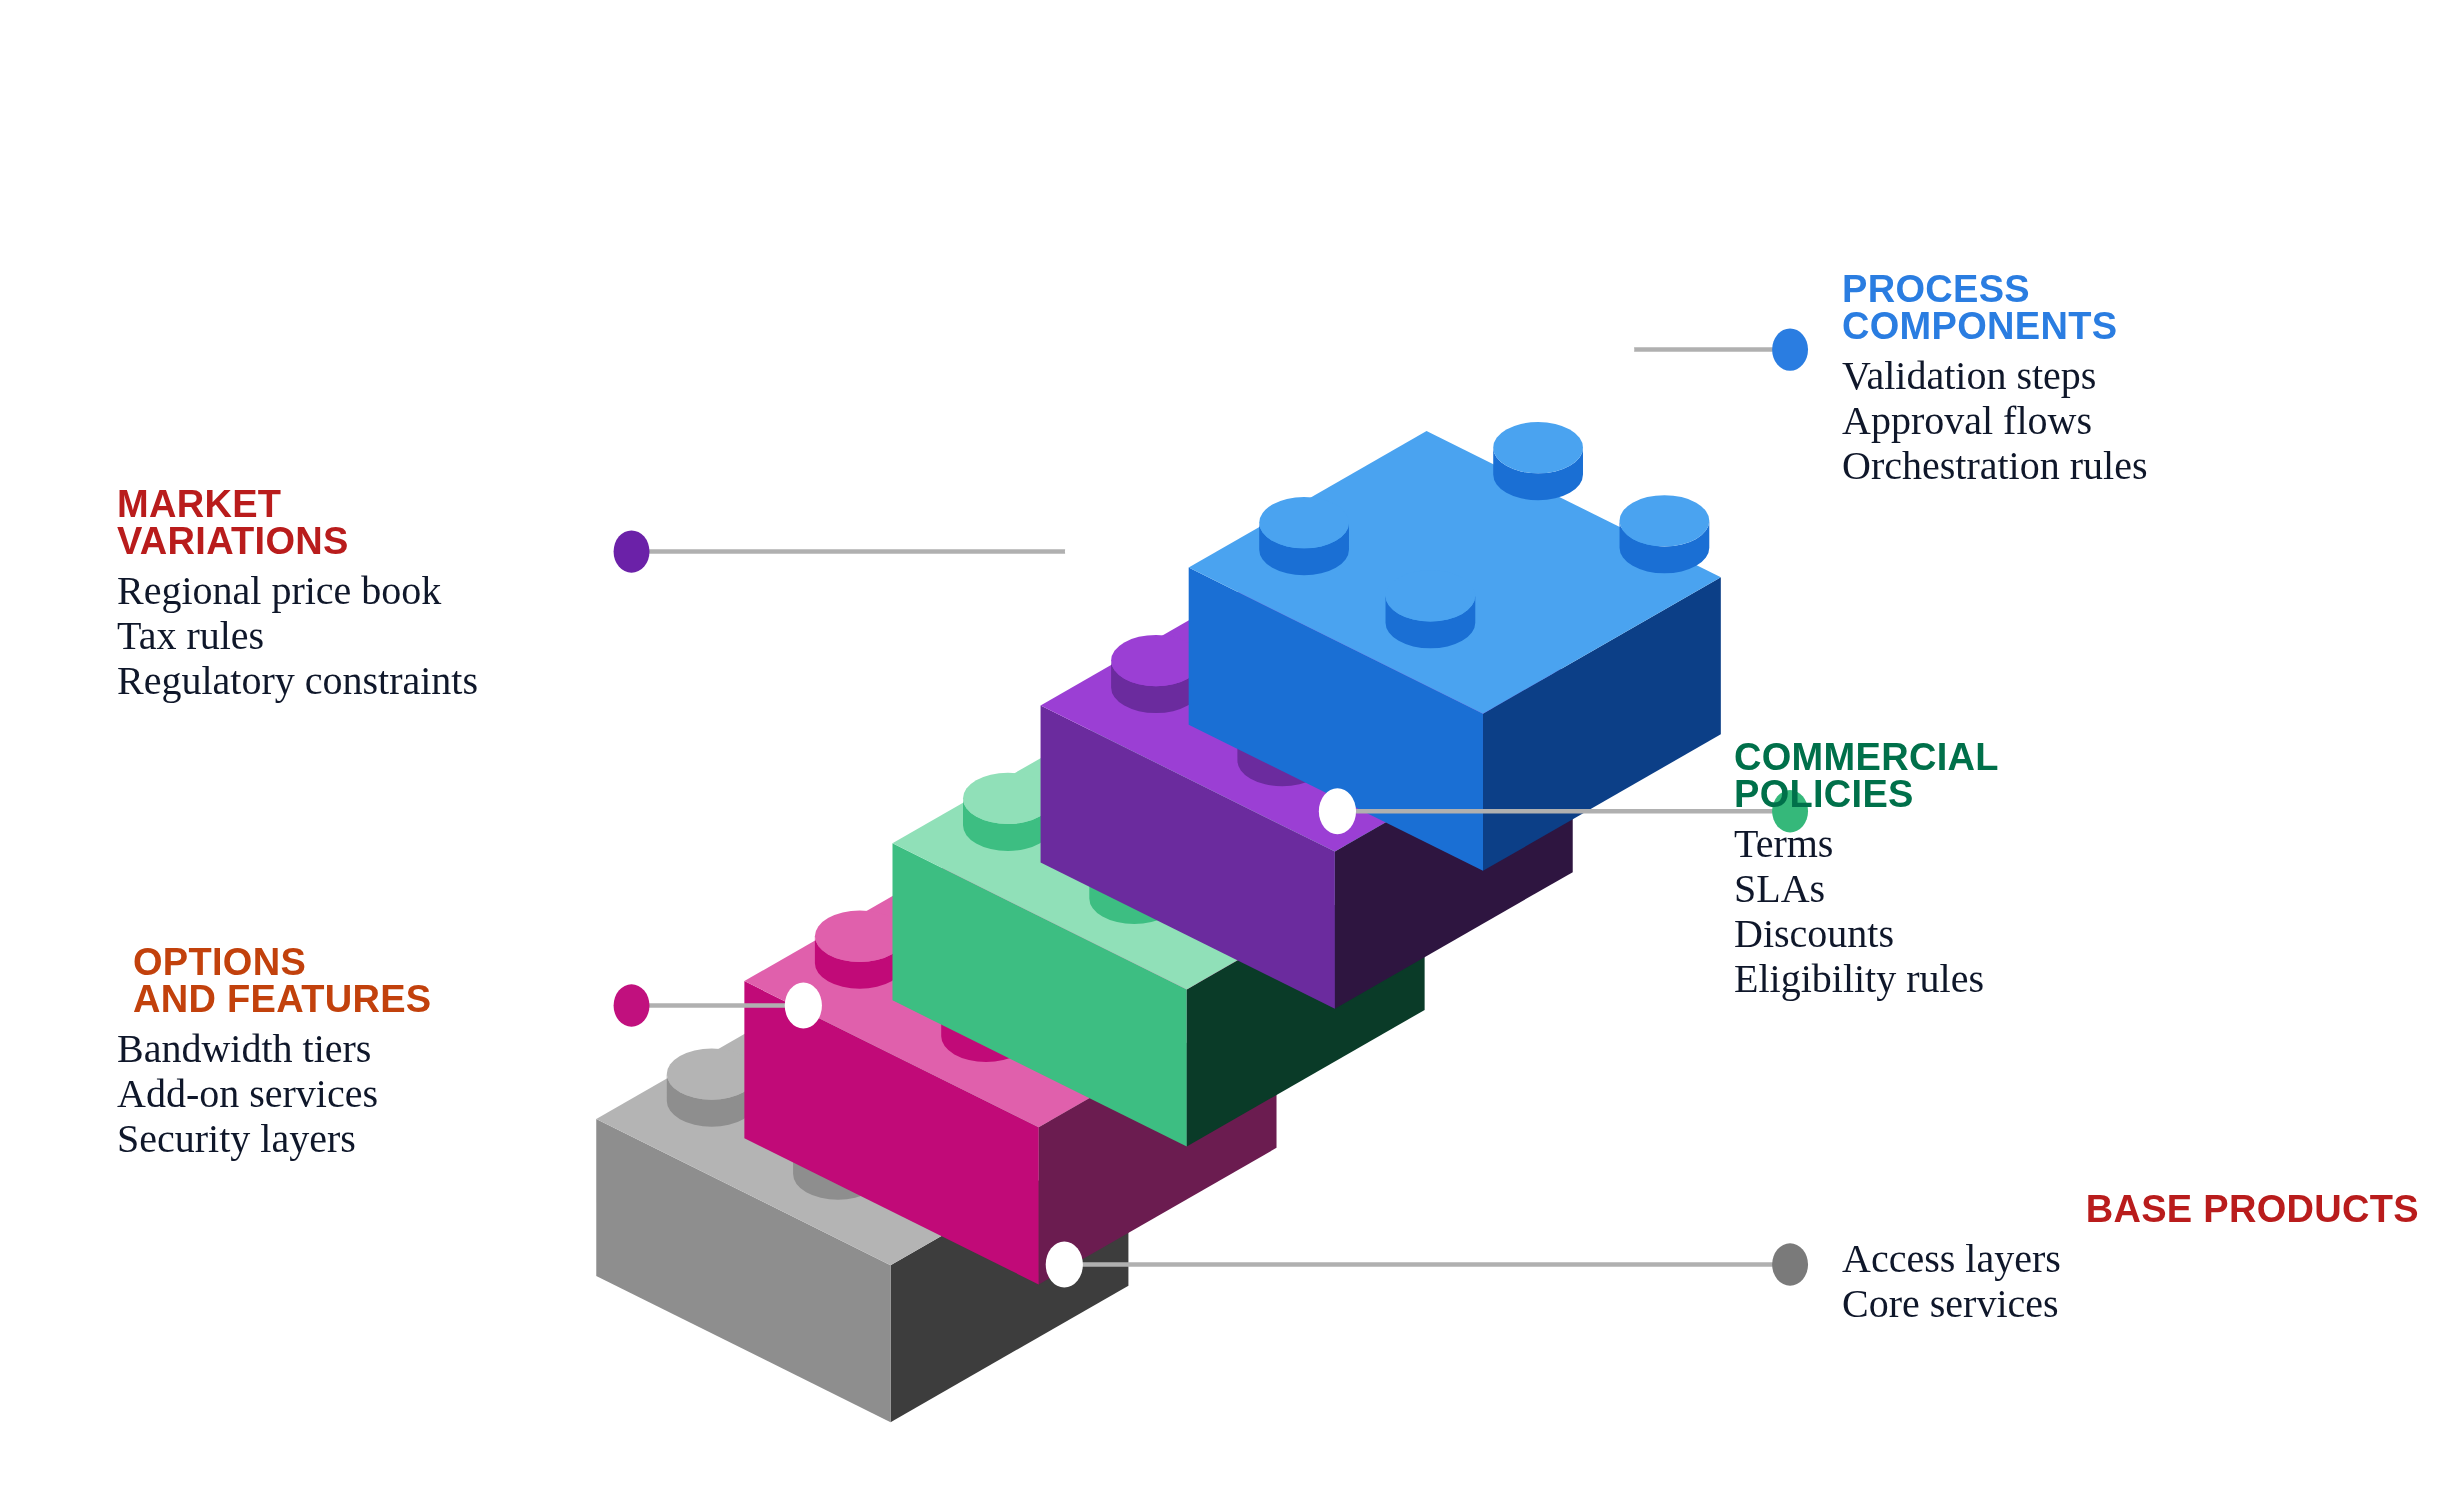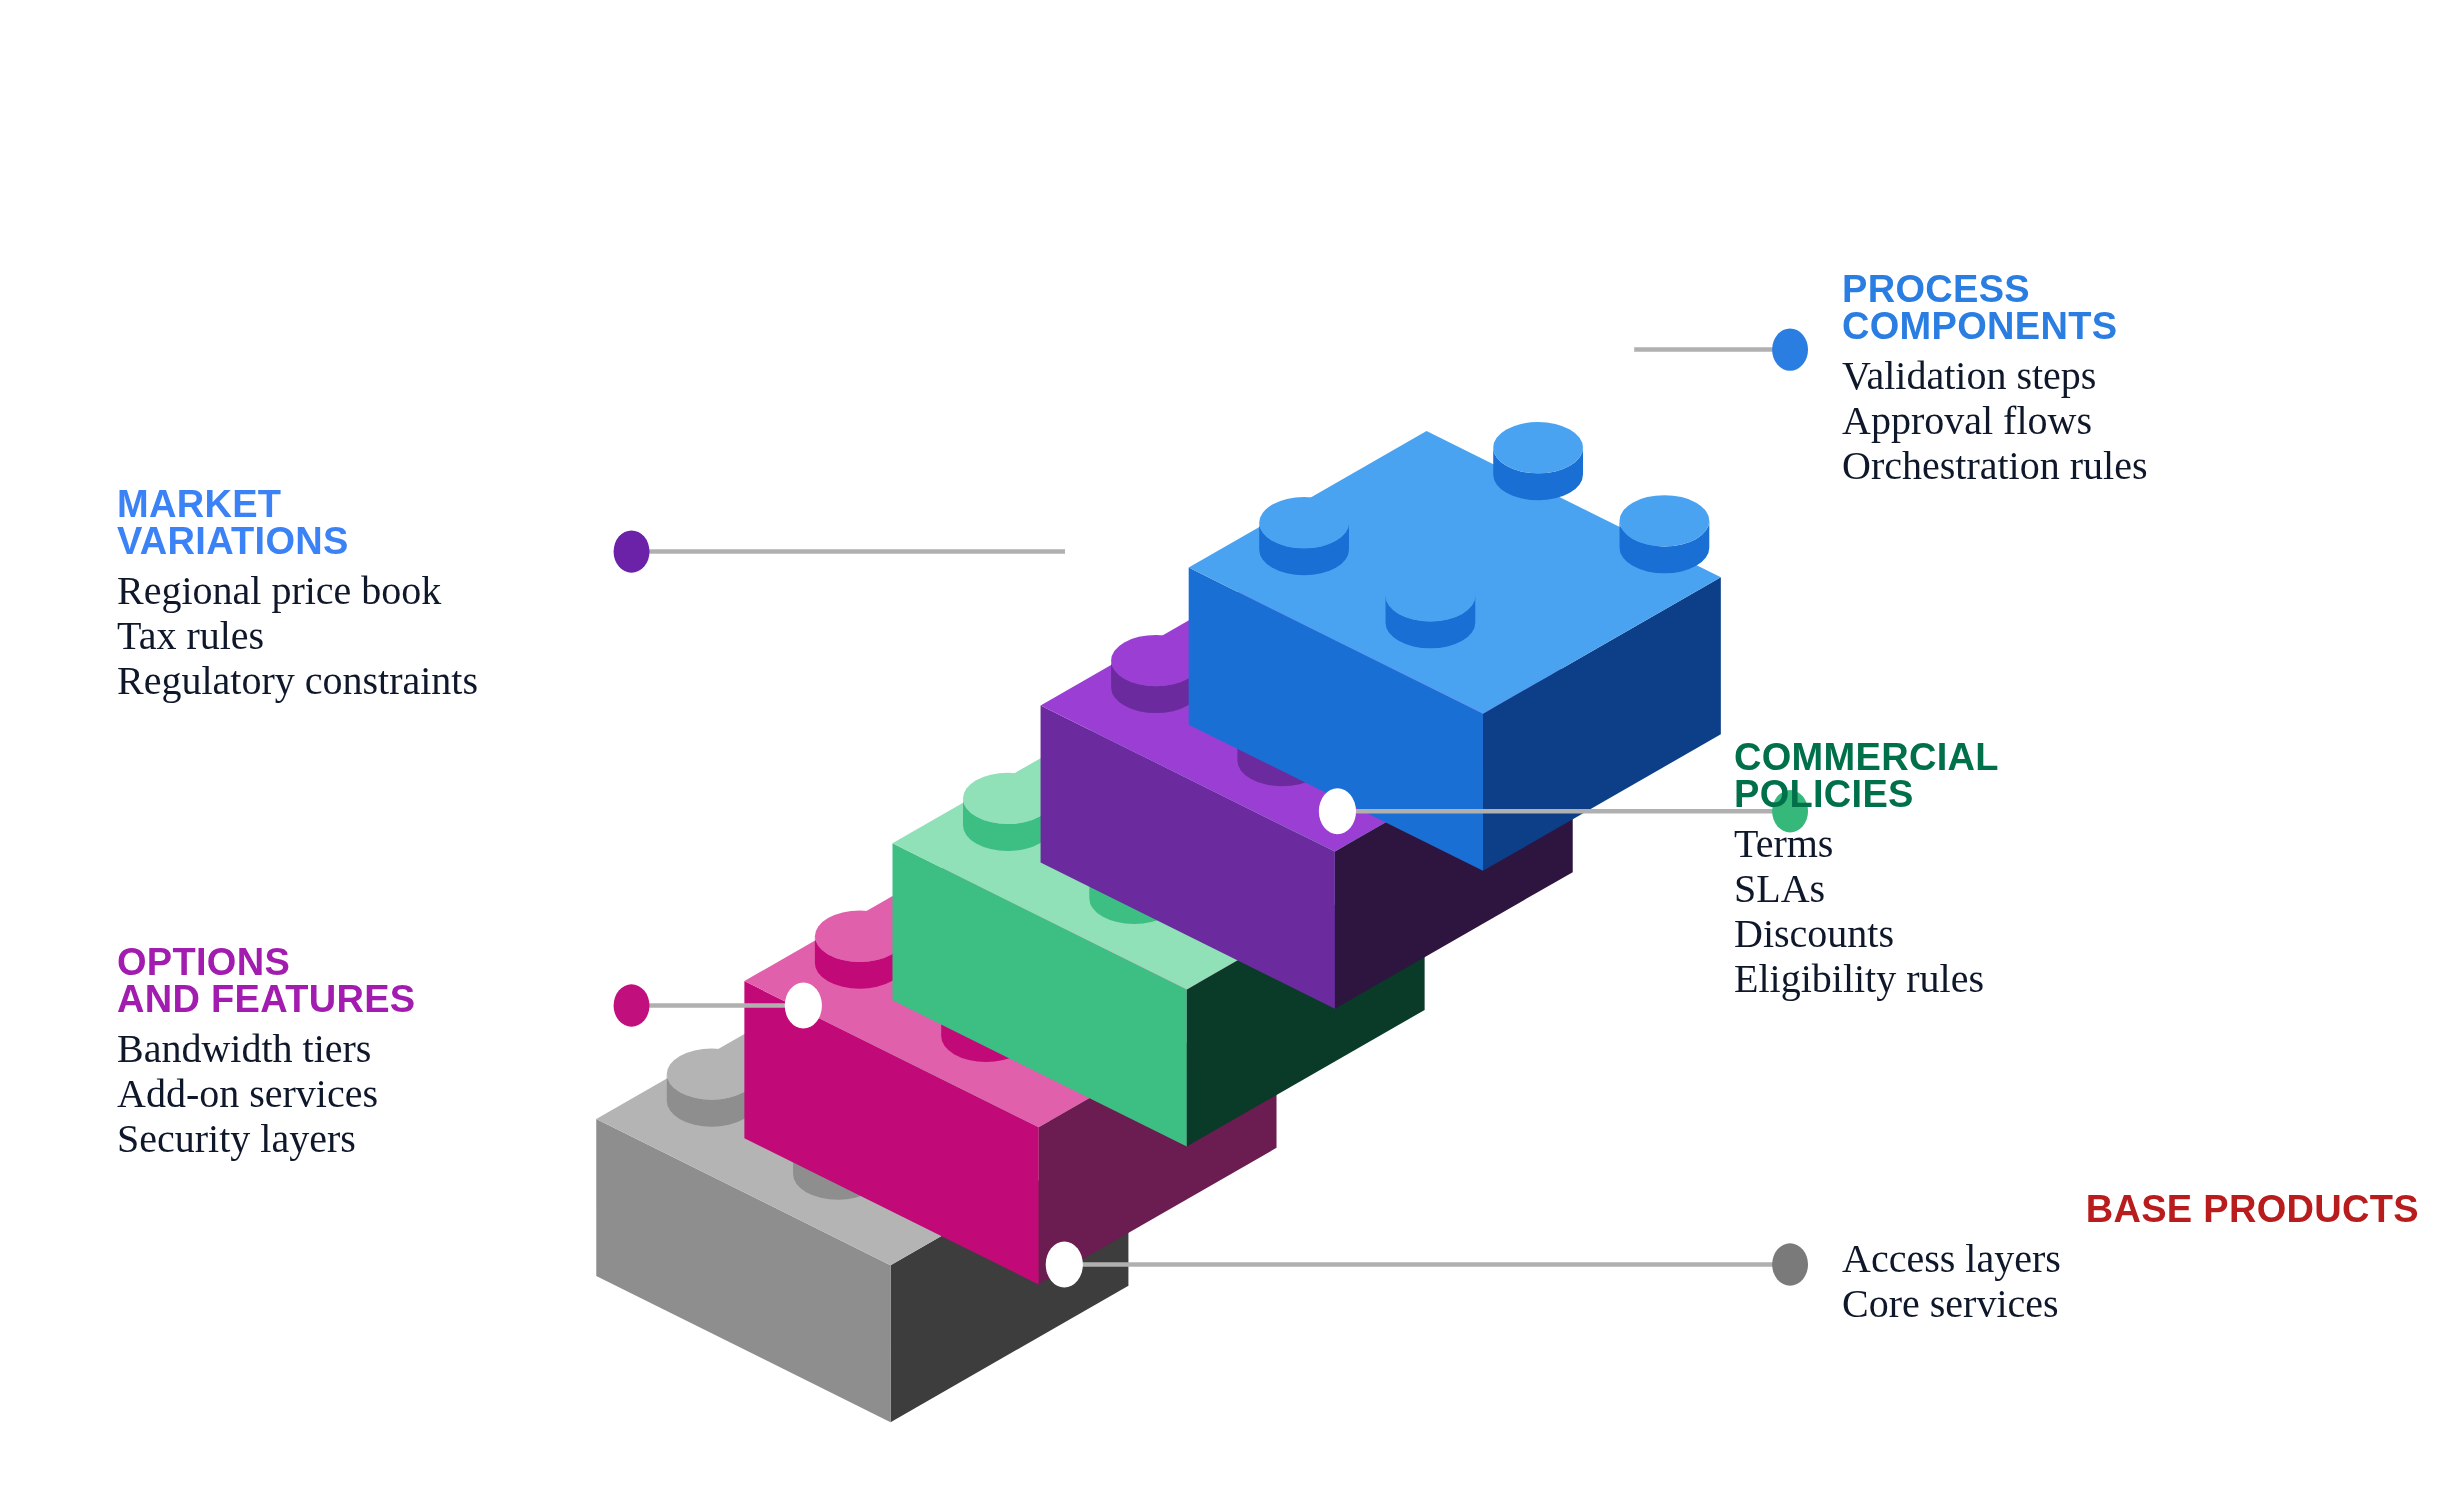--- a/index.html
+++ b/index.html
@@ -197,42 +197,42 @@
     <div class="heading" style="color: rgb(42, 125, 225);">PROCESS
 COMPONENTS</div>
     <div class="items">
       <div>Validation steps</div>
       <div>Approval flows</div>
       <div>Orchestration rules</div>
     </div>
   </div>
 
   <div class="label-block align-left" id="lbl-market">
-    <div class="heading" style="color: #3b82f6;">MARKET
+    <div class="heading" style="color: #b91c1c;">MARKET
 VARIATIONS</div>
     <div class="items">
       <div>Regional price book</div>
       <div>Tax rules</div>
       <div>Regulatory constraints</div>
     </div>
   </div>
 
   <div class="label-block align-left" id="lbl-commercial">
     <div class="heading" style="color: rgb(0, 112, 74);">COMMERCIAL
 POLICIES</div>
     <div class="items">
       <div>Terms</div>
       <div>SLAs</div>
       <div>Discounts</div>
       <div>Eligibility rules</div>
     </div>
   </div>
 
   <div class="label-block align-left" id="lbl-options">
-    <div class="heading" style="color: #a21caf;">OPTIONS
+    <div class="heading" style="color: #c2410c; margin-left: 16px;">OPTIONS
 AND FEATURES</div>
     <div class="items">
       <div>Bandwidth tiers</div>
       <div>Add-on services</div>
       <div>Security layers</div>
     </div>
   </div>
 
   <div class="label-block align-left" id="lbl-base">
     <div class="heading" style="color: #b91c1c; text-align: right;">BASE PRODUCTS</div>

